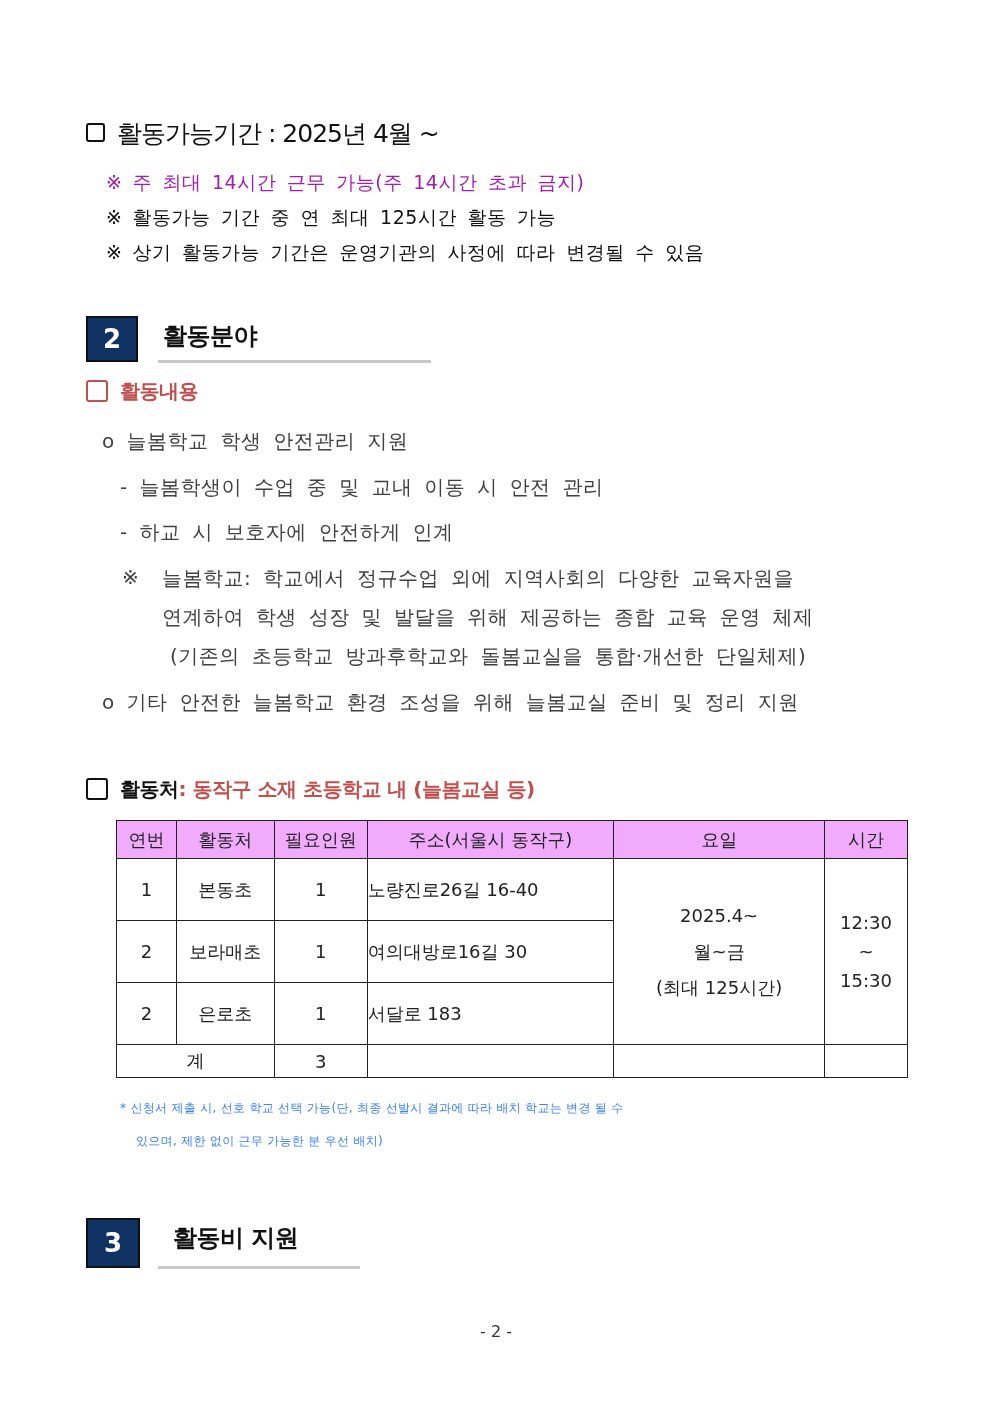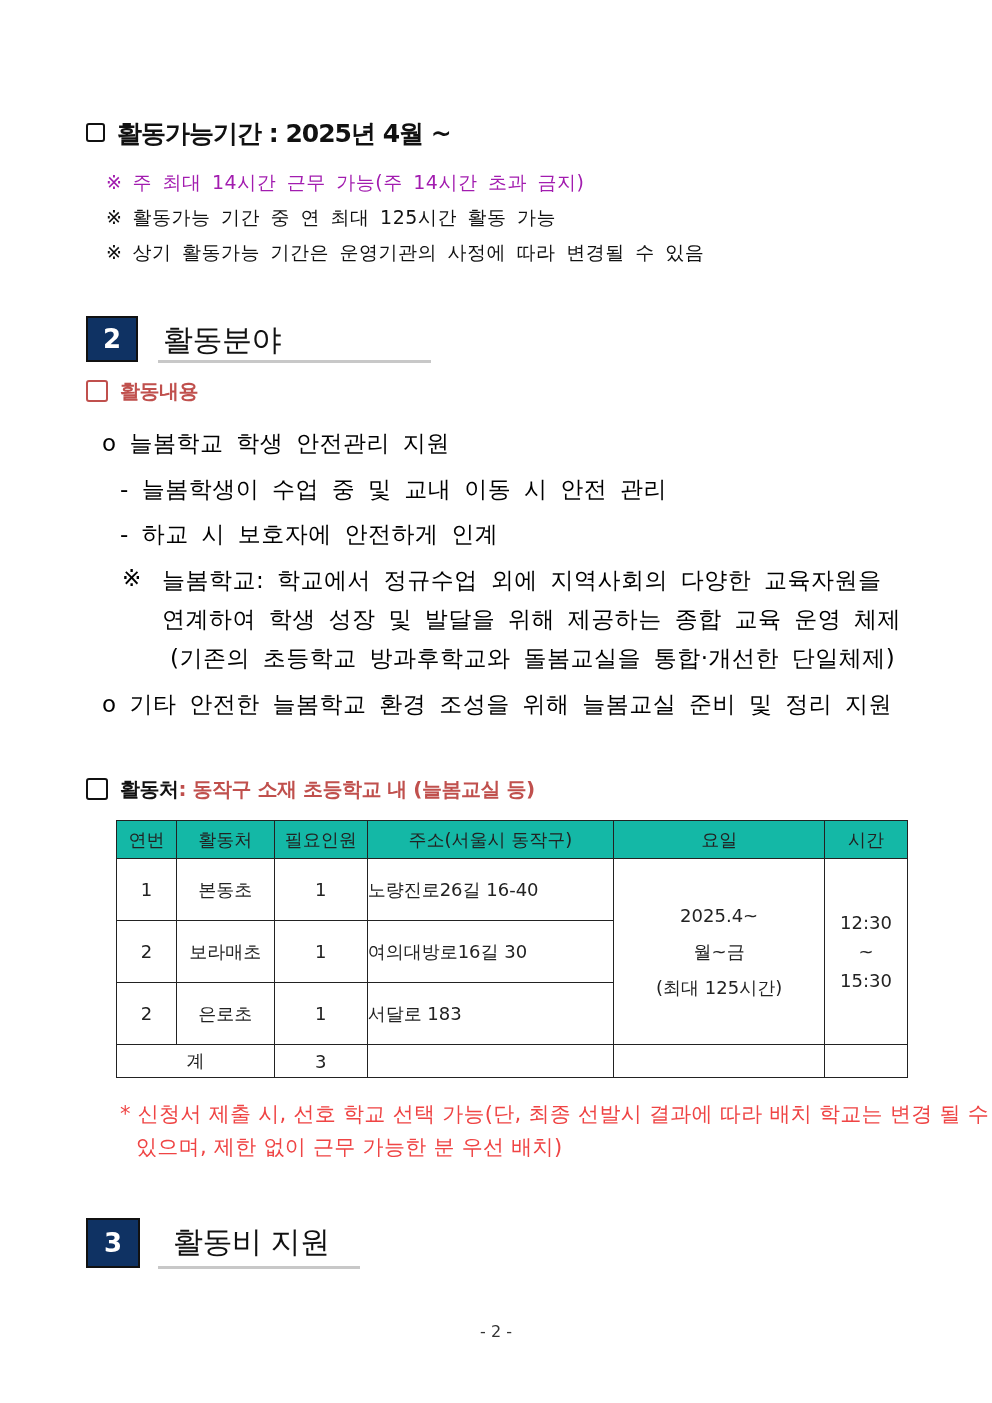--- a/index.html
+++ b/index.html
@@ -2,40 +2,40 @@
 <html><head>
 <meta charset="utf-8">
 <style>
   html, body { margin: 0; padding: 0; background: #ffffff; }
   body { width: 992px; height: 1403px; position: relative; overflow: hidden;
          font-family: "DejaVu Sans", "Liberation Sans", sans-serif; color: #111; }
   .abs { position: absolute; }
   .chk { display: inline-block; width: 19px; height: 19px; border: 2px solid #111;
          border-radius: 3px; box-sizing: border-box; vertical-align: middle; }
   .chk.red { border-color: #c0504d; }
-  .h-period { left: 86px; top: 117px; font-size: 25px; font-weight: bold; letter-spacing: -1px; }
+  .h-period { left: 86px; top: 117px; font-size: 25px; font-weight: normal; letter-spacing: -1px; }
   .h-period .chk { margin-right: 12px; position: relative; top: -3px; }
   .note { left: 106px; font-size: 19px; letter-spacing: 0.5px; word-spacing: 4px; }
   .note .mark { margin-right: 10px; }
   .orange { color: #a21caf; }
   .red { color: #c0504d; }
   .secnum { width: 52px; height: 46px; background: #0f3263; border: 2px solid #111;
             color: #fff; font-size: 26px; font-weight: bold; display: flex;
             align-items: center; justify-content: center; box-sizing: border-box; }
-  .sectitle { font-size: 30px; font-weight: normal; letter-spacing: -0.5px; }
+  .sectitle { font-size: 24px; font-weight: bold; letter-spacing: -0.5px; }
   .secline { height: 3px; background: #c8c8c8; }
   .sub-h { font-size: 20px; font-weight: bold; letter-spacing: -0.5px; }
   .sub-h .chk { width: 22px; height: 22px; margin-right: 12px; position: relative; top: -2px; }
-  .body-red { color: #000000; font-size: 23px; letter-spacing: 0.5px; word-spacing: 5px; white-space: nowrap; }
+  .body-red { color: #404040; font-size: 20px; letter-spacing: 0.5px; word-spacing: 5px; white-space: nowrap; }
   table.t { position: absolute; left: 116px; top: 820px; width: 792px; border-collapse: collapse;
             font-size: 18px; color: #222; }
   table.t td, table.t th { border: 1.5px solid #222; text-align: center; font-weight: normal; padding: 0; }
-  table.t th { background: #14b8a6; height: 37px; }
+  table.t th { background: #f0abfc; height: 37px; }
   table.t td.addr { text-align: left; padding-left: 0; }
-  .footnote { left: 120px; font-size: 21px; color: #ef4444; white-space: nowrap; letter-spacing: 0.3px; }
+  .footnote { left: 120px; font-size: 12px; color: #3b82f6; white-space: nowrap; letter-spacing: 0.3px; }
   .pagenum { left: 0; width: 992px; top: 1322px; text-align: center; font-size: 16px; color: #333; }
 </style>
 </head>
 <body>
 
 <div class="abs h-period">
   <span class="chk"></span><span>활동가능기간 : 2025년 4월 ~</span>
 </div>
 
 <div class="abs note orange" style="top:170px;">

